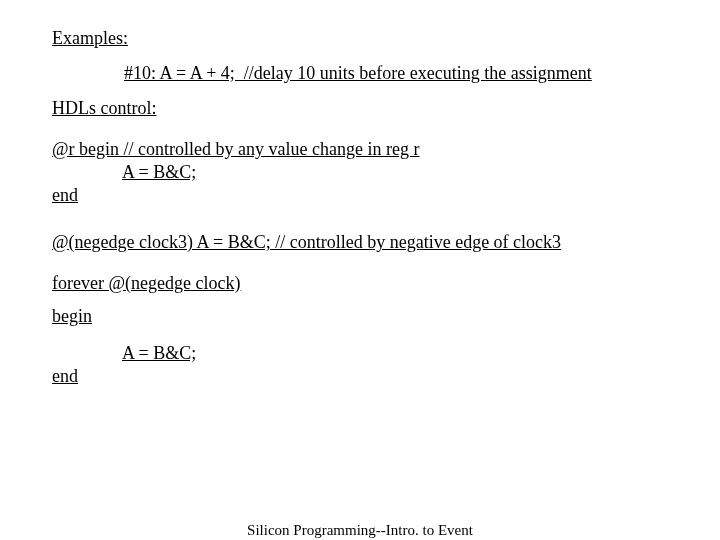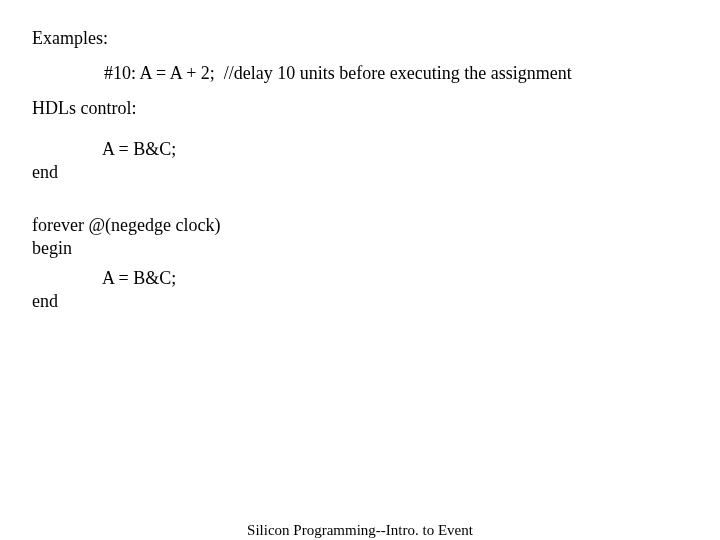--- a/index.html
+++ b/index.html
@@ -8,25 +8,26 @@
     width: 720px;
     height: 540px;
     background: #fff;
     font-family: "Times New Roman", Times, serif;
     font-size: 18px;
     color: #000;
     position: relative;
     overflow: hidden;
   }
   .slide {
-    padding: 28px 0 0 32px;
+    padding: 28px 0 0 52px;
     box-sizing: border-box;
     width: 100%;
     height: 100%;
     position: relative;
+    text-decoration: underline;
   }
   .line {
     margin: 0 0 14px 0;
     white-space: pre;
   }
   .gap1 { height: 6px; }
   .indent1 { padding-left: 72px; }
   .indent2 { padding-left: 70px; }
   .footer {
     position: absolute;
@@ -47,39 +48,41 @@
   }
 </style>
 </head>
 <body>
 
 <div class="slide">
 
   <p class="line">Examples:</p>
 
 
-  <p class="line indent1">#10: A = A + 2;  //delay 10 units before executing the assignment</p>
+  <p class="line indent1">#10: A = A + 4;  //delay 10 units before executing the assignment</p>
 
   <p class="line">HDLs control:</p>
 
   <div class="gap1"></div>
 
+  <p class="line" style="margin-bottom:2px">@r begin // controlled by any value change in reg r</p>
   <p class="line indent2" style="margin-bottom:2px">A = B&amp;C;</p>
   <p class="line">end</p>
 
   <div class="gap1"></div>
 
 
   <div class="gap1"></div>
 
+  <p class="line">@(negedge clock3) A = B&amp;C; // controlled by negative edge of clock3</p>
 
   <div class="gap1"></div>
 
-  <p class="line" style="margin-bottom:2px">forever @(negedge clock)</p>
-  <p class="line" style="margin-bottom:9px">begin</p>
+  <p class="line" style="margin-bottom:12px">forever @(negedge clock)</p>
+  <p class="line" style="margin-bottom:16px">begin</p>
   <p class="line indent2" style="margin-bottom:2px">A = B&amp;C;</p>
   <p class="line" style="margin-bottom:0">end</p>
 
 </div>
 
 <div class="footer">
   <span class="footer-center">Silicon Programming--Intro. to Event</span>
   <span class="footer-right">31</span>
 </div>
 

